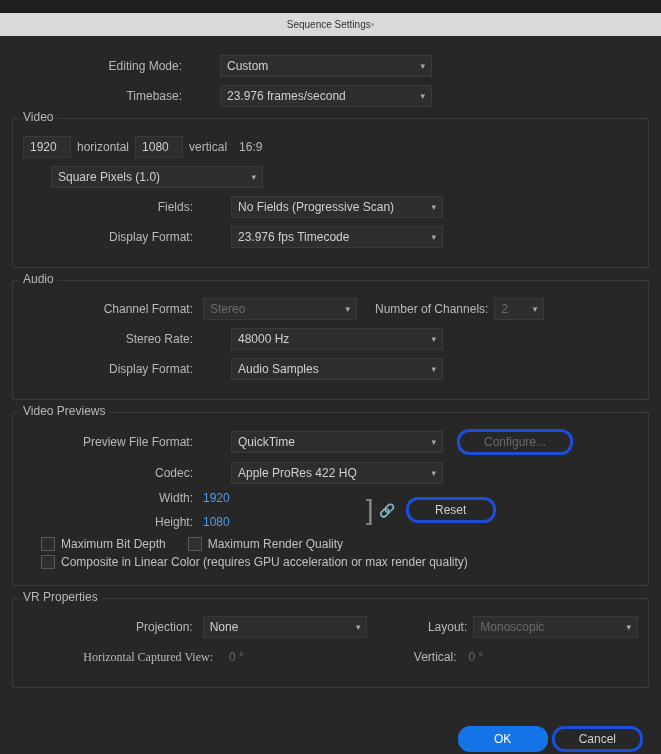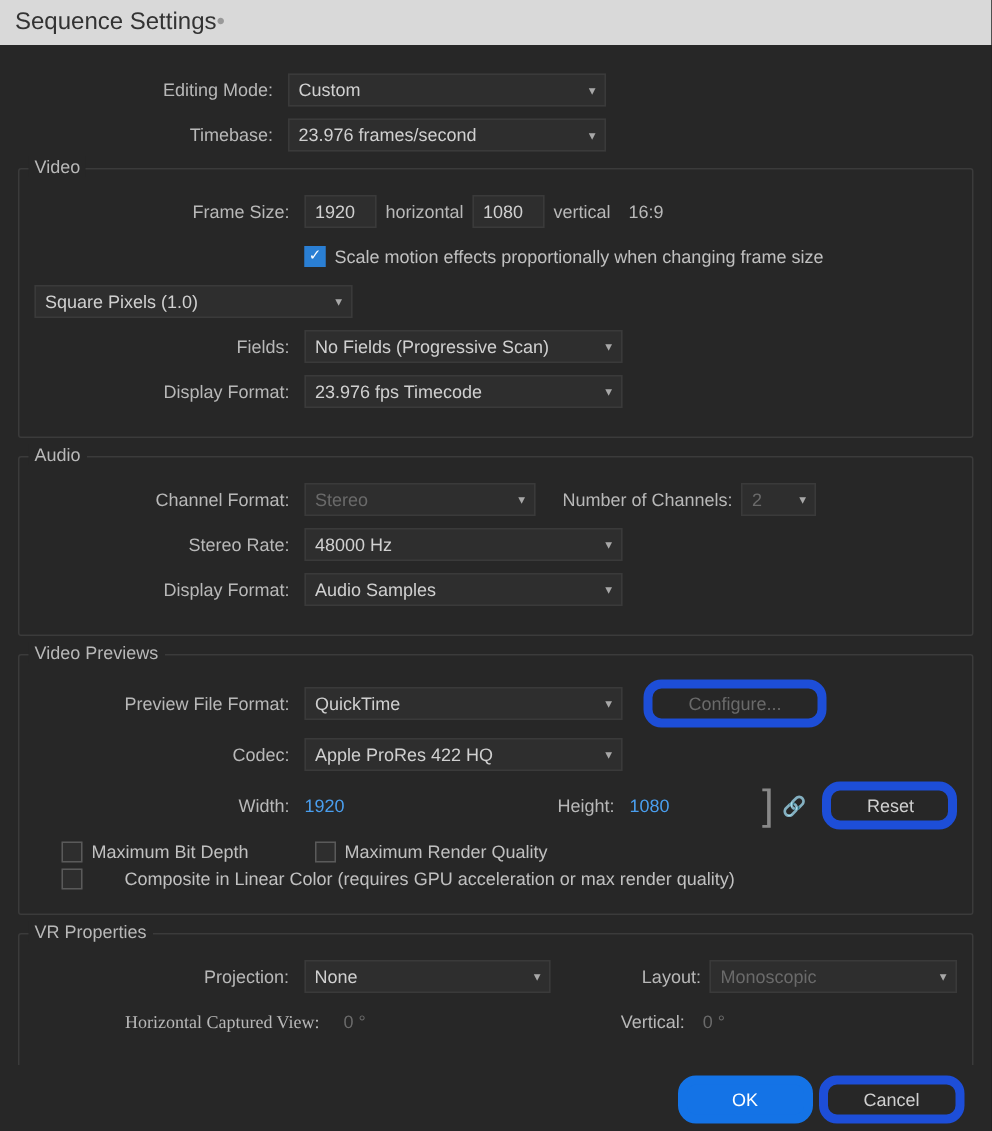--- a/index.html
+++ b/index.html
@@ -9,24 +9,25 @@
   font-size: 12px;
   color: #c0c0c0;
   width: 661px;
   height: 754px;
   overflow: hidden;
 }
 .titlebar {
   background: #d9d9d9;
   color: #333;
   padding: 6px 10px;
-  font-size: 16px;
+  font-size: 10px;
   display: flex;
-  justify-content: flex-start;
-  align-items: center;
+  justify-content: center;
+  align-items: center;
+  margin-top: 13px;
 }
 .titlebar .dot { color: #999; }
 .content { padding: 12px 12px 0 12px; background: #272727; height: calc(754px - 28px - 46px); overflow: hidden; }
 .row {
   display: flex;
   align-items: center;
   margin: 6px 0;
   min-height: 24px;
 }
 .label {
@@ -42,21 +43,21 @@
   border: 1px solid #3a3a3a;
   color: #d0d0d0;
   height: 22px;
   padding: 0 6px;
   display: flex;
   align-items: center;
   justify-content: space-between;
   font-size: 12px;
   cursor: pointer;
 }
-.select.w212 { width: 212px; }
+.select.w212 { width: 212px; margin-left: 28px; }
 .select.w140 { width: 154px; }
 .select.w165 { width: 165px; }
 .select.w50 { width: 50px; }
 .select.disabled, .input.disabled, .btn-pill.disabled {
   color: #6a6a6a;
   cursor: default;
 }
 .chev { font-size: 9px; color: #a8a8a8; margin-left: 6px; }
 .input {
   background: #2e2e2e;
@@ -109,21 +110,21 @@
   color: #888;
   margin: 0 6px;
   font-weight: 100;
 }
 .link-icon {
   font-size: 13px;
   color: #b0b0b0;
   margin-right: 10px;
 }
 .btn-pill {
-  border: 6px solid #1d4ed8;
+  border: 3px solid #1d4ed8;
   border-radius: 12px;
   padding: 3px 24px;
   background: transparent;
   color: #d0d0d0;
   font-size: 12px;
   cursor: pointer;
   min-width: 90px;
   text-align: center;
   display: inline-block;
 }
@@ -134,25 +135,25 @@
 }
 .footer {
   height: 46px;
   background: #272727;
   display: flex;
   justify-content: flex-end;
   align-items: center;
   gap: 4px;
   padding-right: 18px;
 }
-.cb-row { display: flex; align-items: center; margin: 4px 0; padding-left: 18px; gap: 22px; }
+.cb-row { display: flex; align-items: center; margin: 4px 0; padding-left: 18px; }
 .cb-row .cb-label { color: #c0c0c0; font-size: 12px; }
 .cb-inline { display: inline-flex; align-items: center; margin-right: 22px; }
 .preview-grid { display: flex; align-items: center; }
-.preview-wh { display: flex; flex-direction: row; gap: 10px; }
+.preview-wh { display: flex; flex-direction: column; gap: 10px; }
 .wh-row { display: flex; align-items: center; }
 .wh-row .label { width: 180px; }
 .sp8 { height: 4px; }
 </style>
 </head>
 <body>
 
 <div class="titlebar">
   <span>Sequence Settings</span>
   <span class="dot">•</span>
@@ -171,35 +172,29 @@
     <div class="label">Timebase:</div>
     <div class="select w212">
       <span>23.976  frames/second</span>
       <span class="chev">▾</span>
     </div>
   </div>
 
   <div class="section">
     <div class="section-title">Video</div>
     <div class="row">
-      <div class="label">Frame Size:</div>
       <div class="input w50">
           <span>1920</span>
         </div>
       <span class="val-text">horizontal</span>
       <div class="input w50">
           <span>1080</span>
         </div>
       <span class="val-text">vertical</span>
       <span class="val-text">16:9</span>
-    </div>
-    <div class="row">
-      <div class="label"></div>
-      <span class="checkbox checked"></span>
-      <span class="cb-label">Scale motion effects proportionally when changing frame size</span>
     </div>
     <div class="row">
       <div class="select w212">
         <span>Square Pixels (1.0)</span>
         <span class="chev">▾</span>
       </div>
     </div>
     <div class="row">
       <div class="label">Fields:</div>
       <div class="select w212">

